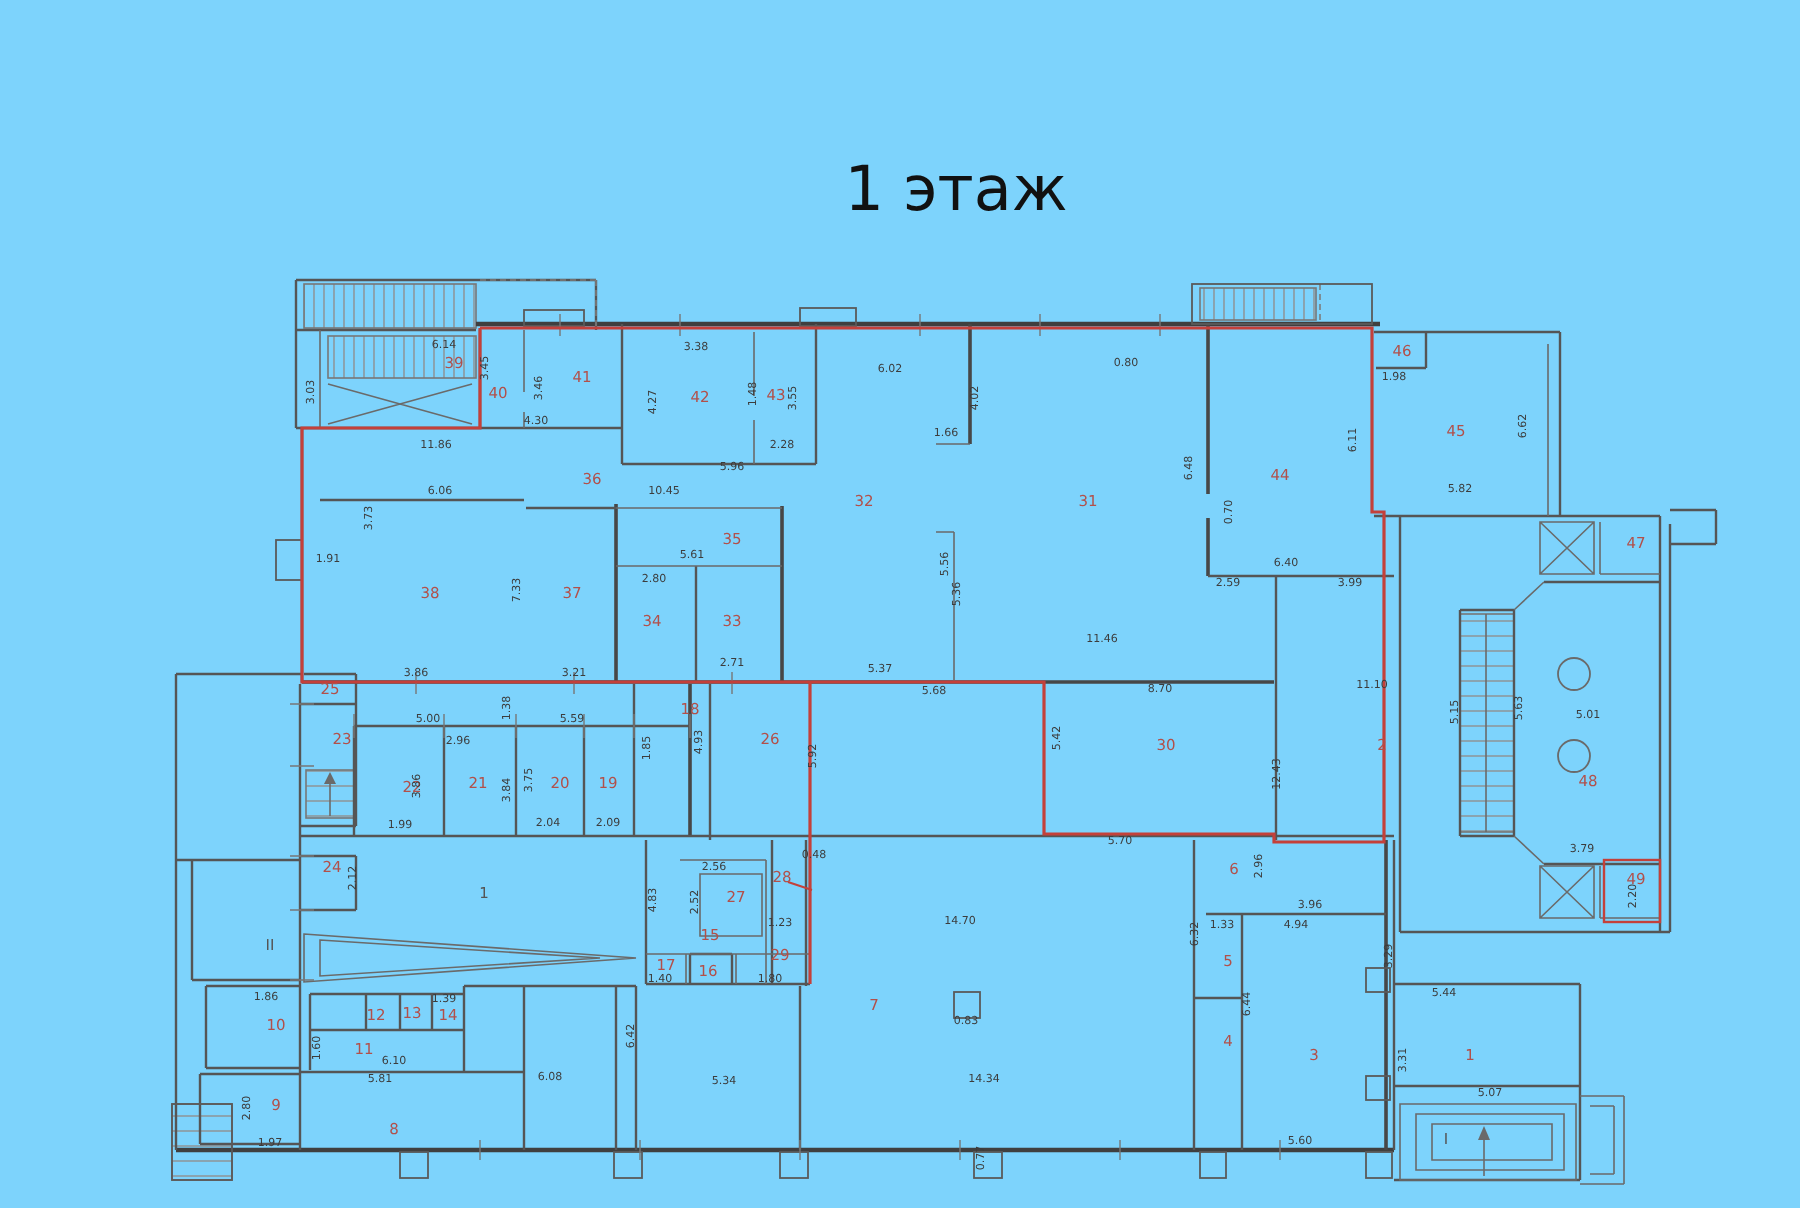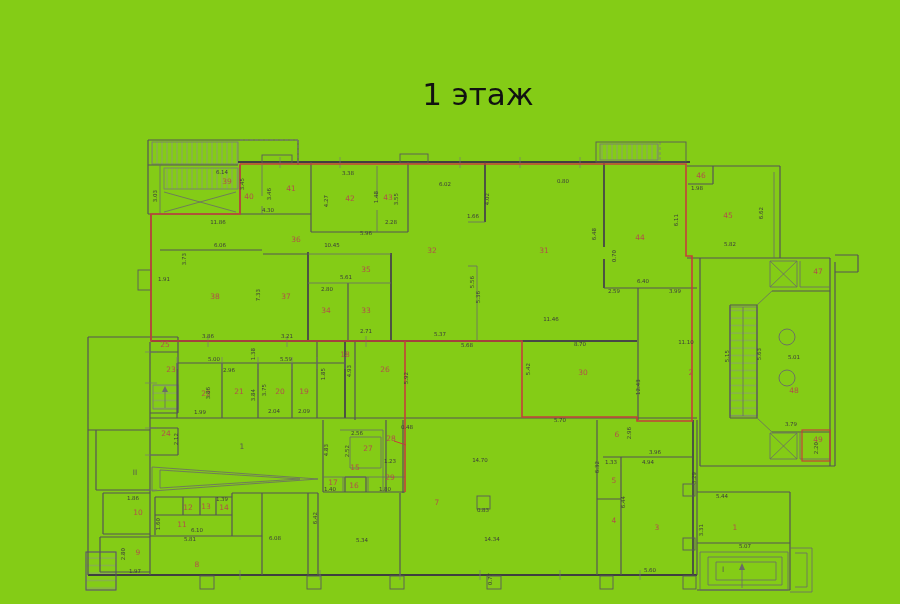--- a/index.html
+++ b/index.html
@@ -1,16 +1,16 @@
 <!DOCTYPE html>
 <html><head>
 <meta charset="utf-8">
 <style>
   html,body{margin:0;padding:0;background:#ffffff;}
-  #stage{position:relative;width:900px;height:604px;background:#84cc16;overflow:hidden;
+  #stage{position:relative;width:900px;height:604px;background:#7dd3fc;overflow:hidden;
          font-family:"DejaVu Sans", sans-serif;}
   svg text{font-family:"DejaVu Sans", sans-serif;}
   .plan-title{fill:#111;font-size:31px;text-anchor:middle;}
   .room-label{fill:#b2504a;font-size:7.5px;text-anchor:middle;}
   .space-label{fill:#555;font-size:7.5px;text-anchor:middle;}
   .dim-label{fill:#3c3c3c;font-size:5.5px;text-anchor:middle;}
 </style>
 </head>
 <body>
 

